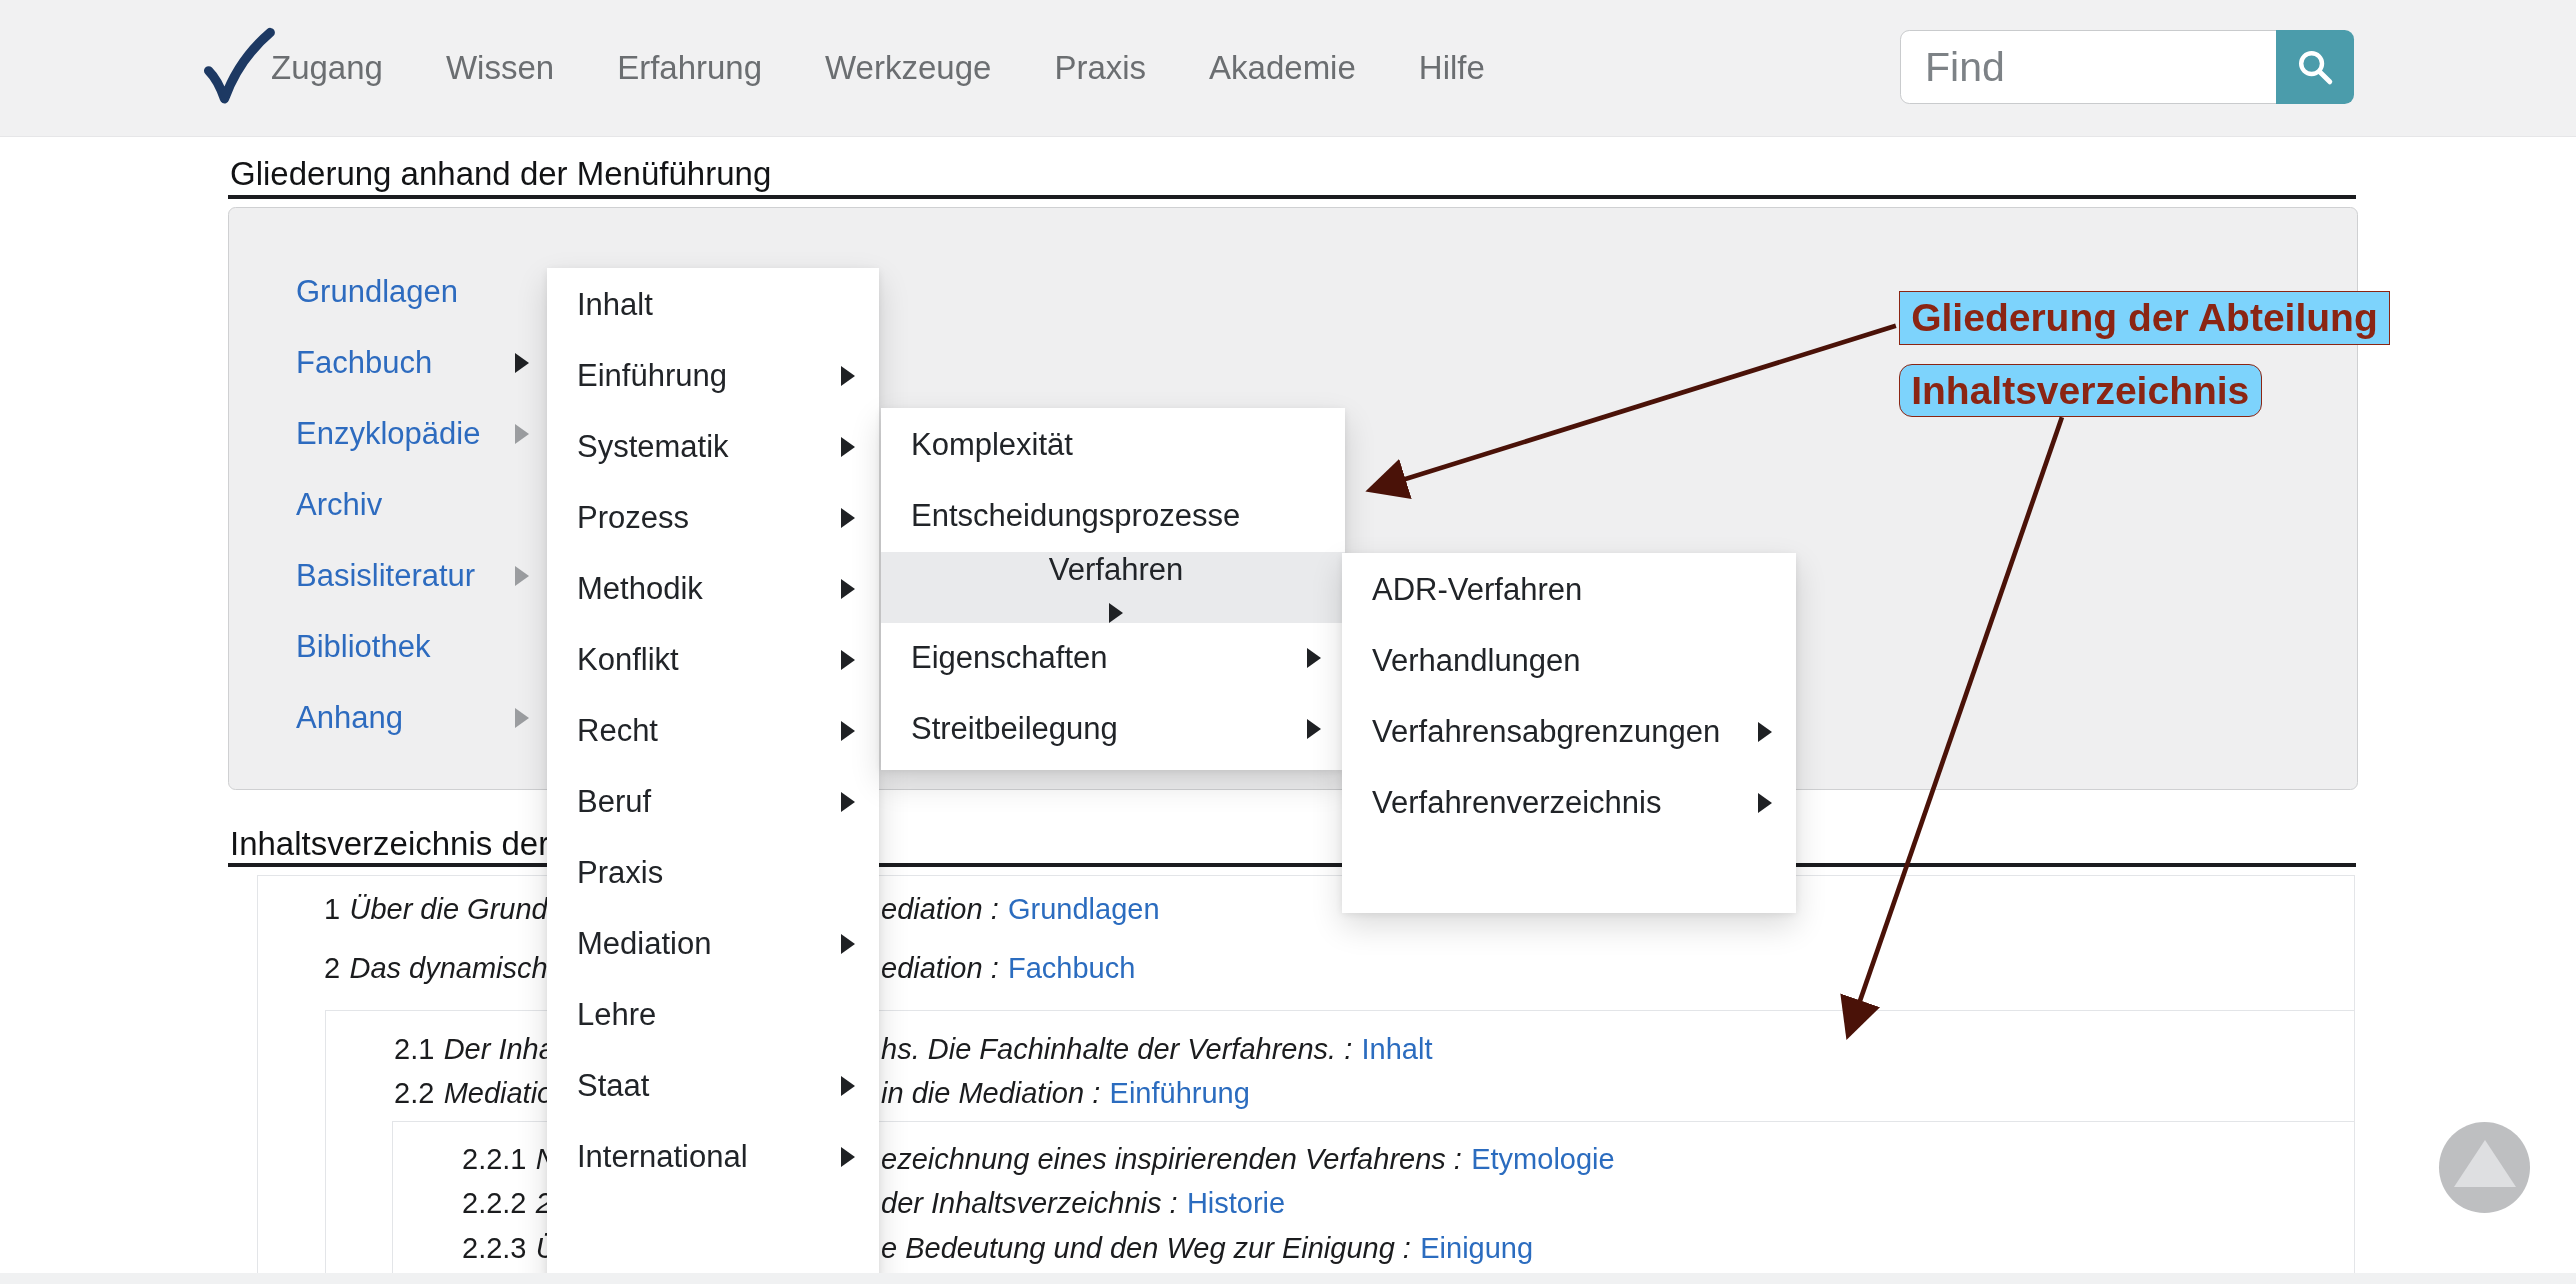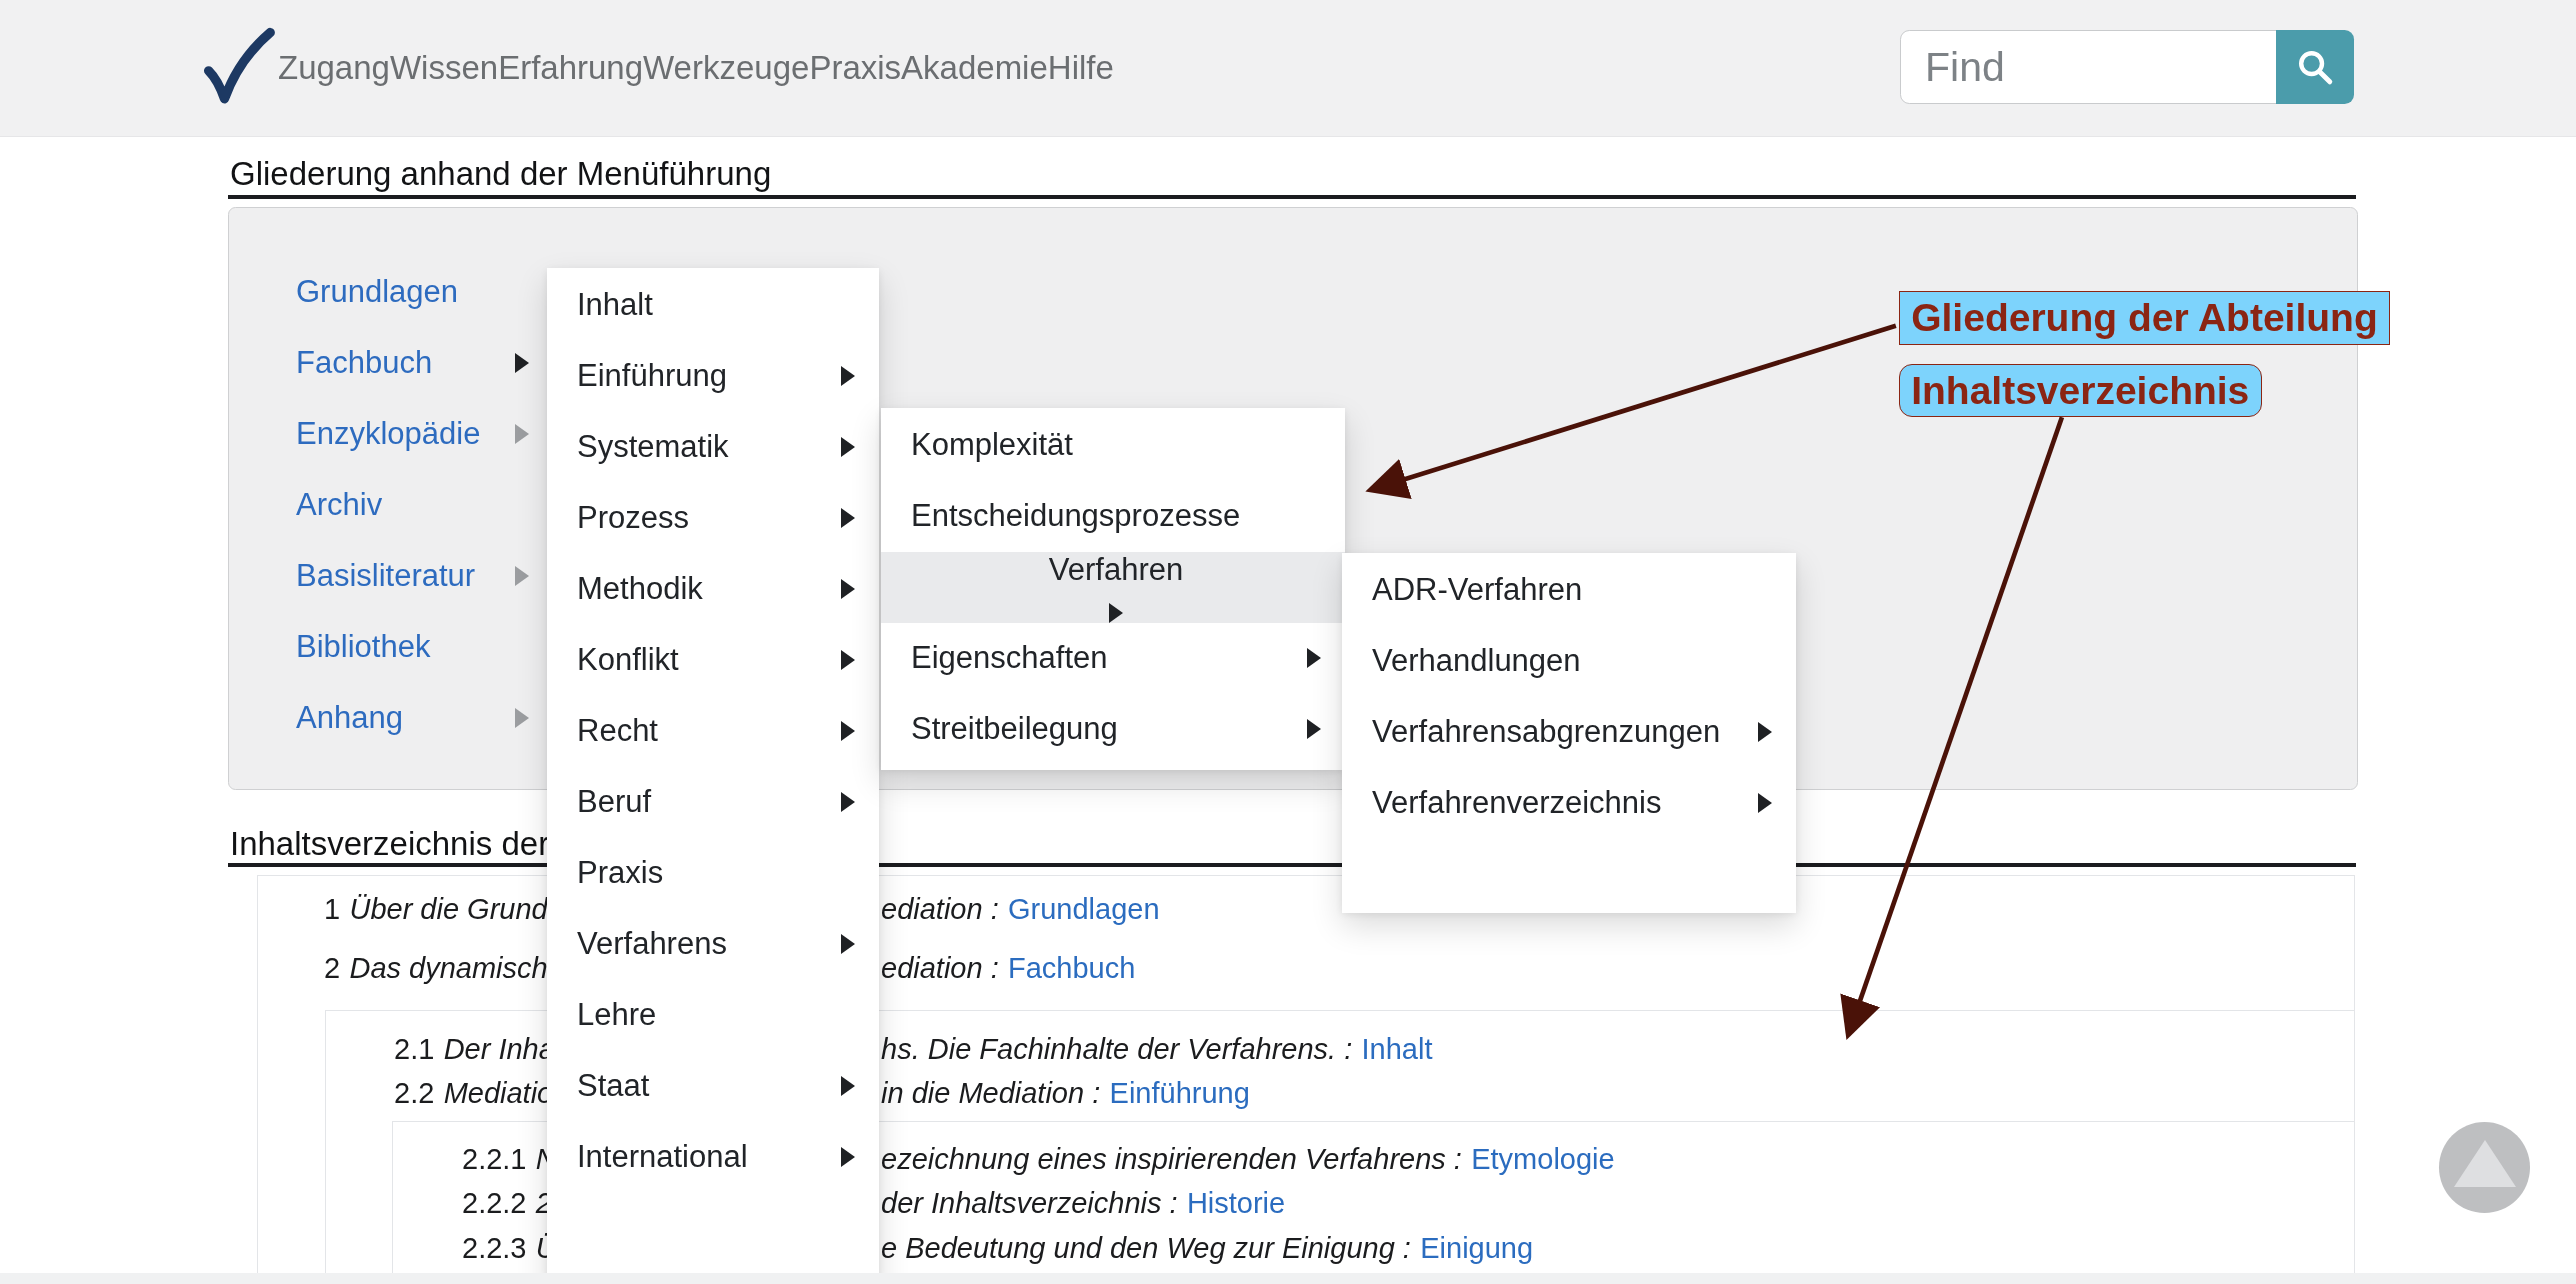--- a/index.html
+++ b/index.html
@@ -1,21 +1,21 @@
 <!DOCTYPE html>
 <html style="font-size:15px"><head>
 <meta charset="utf-8">
 <style>
   html,body{margin:0;padding:0;background:#fff;font-family:"Liberation Sans","DejaVu Sans",sans-serif;}
   #canvas{position:relative;width:2576px;height:1285px;overflow:hidden;background:#ffffff;}
 
   
   .topbar{position:absolute;left:0;top:0;width:2576px;height:136px;background:#f1f1f2;border-bottom:0.9px solid #e6e6e8;z-index:5;}
   .logo{position:absolute;left:201px;top:26px;width:75px;height:84px;}
-  .nav{position:absolute;left:278px;top:0;height:136px;display:flex;align-items:center;}
+  .nav{position:absolute;left:271px;top:0;height:136px;display:flex;align-items:center;gap:63px;}
   .nav-item{font-size:33px;color:#6b6e71;cursor:pointer;white-space:nowrap;}
   .search-wrap{position:absolute;left:1900px;top:30px;width:454px;height:74px;}
   .search-input{position:absolute;left:0;top:0;width:376px;height:72px;border:0.9px solid #c9cbcd;border-radius:9.3px 0 0 9.3px;background:#fff;font-size:41px;color:#3a3d40;padding:0 0 0 24px;outline:none;font-family:inherit;}
   .search-input::placeholder{color:#7d8286;}
   .search-btn{position:absolute;left:376px;top:0;width:78px;height:74px;background:#4b9cab;border:none;border-radius:0 9.3px 9.3px 0;cursor:pointer;display:flex;align-items:center;justify-content:center;}
 
   
   .h1{position:absolute;left:230px;font-size:33px;color:#121315;z-index:1;white-space:nowrap;}
   .rule{position:absolute;left:228px;width:2128px;height:3.7px;background:#1b1c1f;z-index:1;}
 
@@ -184,21 +184,21 @@
         <span class="label">Beruf</span>
         <span class="tri dark"></span>
       </div>
 
       <div class="menu-row">
         <span class="label">Praxis</span>
         <span class="tri" style="visibility: hidden;"></span>
       </div>
 
       <div class="menu-row">
-        <span class="label">Verfahrens</span>
+        <span class="label">Mediation</span>
         <span class="tri dark"></span>
       </div>
 
       <div class="menu-row">
         <span class="label">Lehre</span>
         <span class="tri" style="visibility: hidden;"></span>
       </div>
 
       <div class="menu-row">
         <span class="label">Staat</span>

